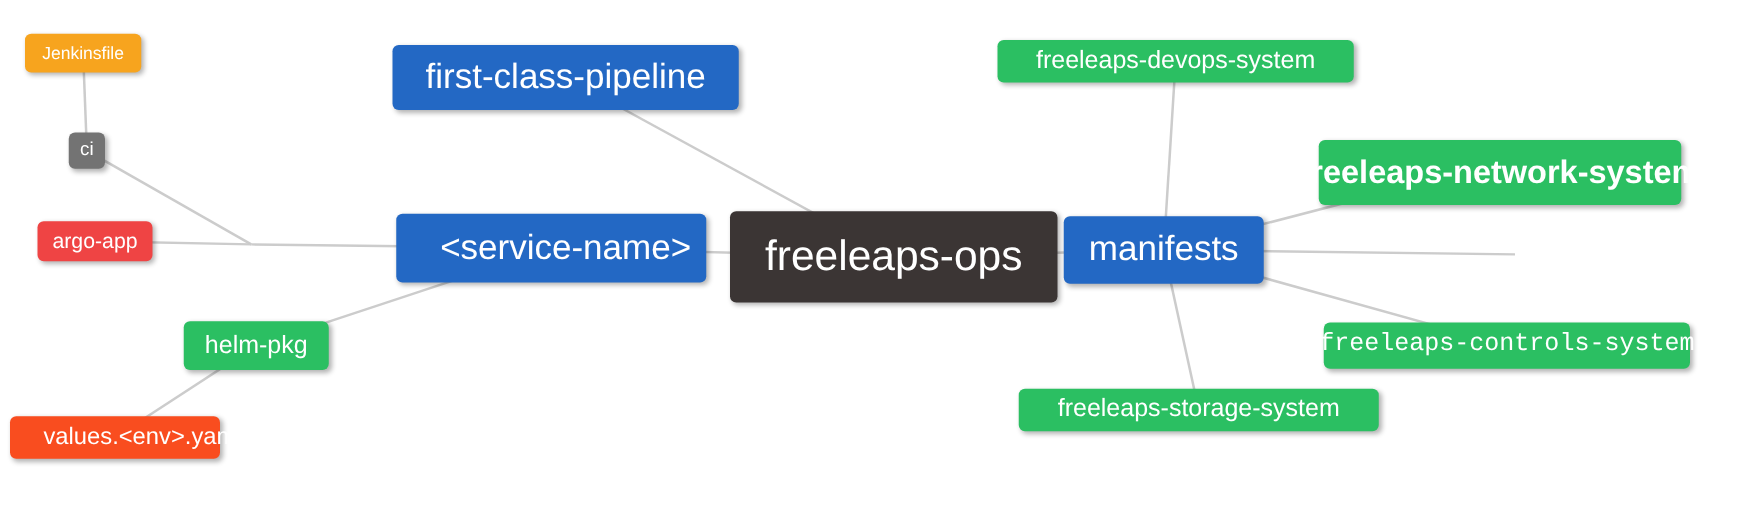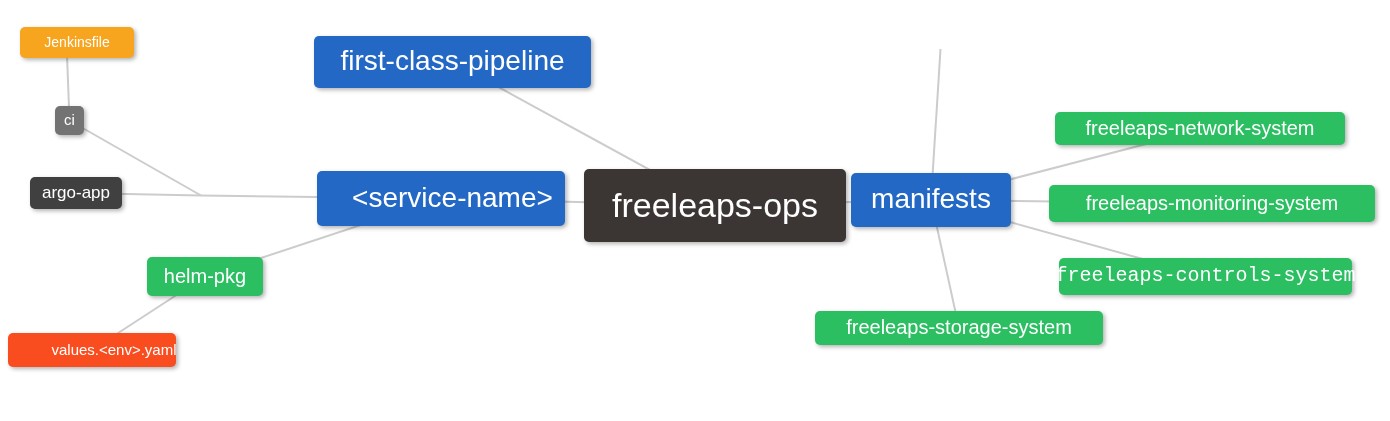--- a/index.html
+++ b/index.html
@@ -53,52 +53,52 @@
       <line x1="92" y1="350" x2="205" y2="276.5" stroke="#cccccc" stroke-width="2"></line>
       <line x1="452.5" y1="62" x2="715" y2="205.5" stroke="#cccccc" stroke-width="2"></line>
       <line x1="441" y1="198.5" x2="715" y2="205.5" stroke="#cccccc" stroke-width="2"></line>
       <line x1="715" y1="205.5" x2="931" y2="200" stroke="#cccccc" stroke-width="2"></line>
       <line x1="931" y1="200" x2="940.5" y2="49" stroke="#cccccc" stroke-width="2"></line>
       <line x1="931" y1="200" x2="1200" y2="130" stroke="#cccccc" stroke-width="2"></line>
       <line x1="931" y1="200" x2="1212" y2="203.5" stroke="#cccccc" stroke-width="2"></line>
       <line x1="931" y1="200" x2="1205.5" y2="276.5" stroke="#cccccc" stroke-width="2"></line>
       <line x1="931" y1="200" x2="959" y2="328" stroke="#cccccc" stroke-width="2"></line>
     </svg>
-    <div class="node" style="left: 20px; top: 27px; width: 114px; height: 31px; background: rgb(247, 164, 30); color: rgb(255, 255, 255); font-size: 14px;">
+    <div class="node" style="left: 20px; top: 27px; width: 93px; height: 31px; background: rgb(247, 164, 30); color: rgb(255, 255, 255); font-size: 14px;">
       <span>Jenkinsfile</span>
     </div>
     <div class="node" style="left: 55px; top: 106px; width: 29px; height: 29px; background: #737373; color: rgb(255, 255, 255); font-size: 15px;">
       <span>ci</span>
     </div>
-    <div class="node" style="left: 30px; top: 177px; width: 92px; height: 32px; background: #404040; color: rgb(255, 255, 255); font-size: 17px;">
+    <div class="node" style="left: 30px; top: 177px; width: 92px; height: 32px; background: #ef4444; color: rgb(255, 255, 255); font-size: 17px;">
       <span>argo-app</span>
     </div>
     <div class="node" style="left: 147px; top: 257px; width: 116px; height: 39px; background: rgb(43, 191, 98); color: rgb(255, 255, 255); font-size: 20px;">
       <span>helm-pkg</span>
     </div>
-    <div class="node" style="left: 8px; top: 333px; width: 168px; height: 34px; background: rgb(249, 77, 31); color: rgb(255, 255, 255); font-size: 15px; padding-left: 44px;">
+    <div class="node" style="left: 8px; top: 333px; width: 168px; height: 34px; background: rgb(249, 77, 31); color: rgb(255, 255, 255); font-size: 19px; padding-left: 44px;">
       <span>values.&lt;env&gt;.yaml</span>
     </div>
     <div class="node" style="left: 314px; top: 36px; width: 277px; height: 52px; background: rgb(35, 104, 196); color: rgb(255, 255, 255); font-size: 28px;">
       <span>first-class-pipeline</span>
     </div>
     <div class="node" style="left: 317px; top: 171px; width: 248px; height: 55px; background: rgb(35, 104, 196); color: rgb(255, 255, 255); font-size: 28px; padding-left: 23px;">
       <span>&lt;service-name&gt;</span>
     </div>
     <div class="node" style="left: 584px; top: 169px; width: 262px; height: 73px; background: rgb(59, 53, 52); color: rgb(255, 255, 255); font-size: 34px;">
       <span>freeleaps-ops</span>
     </div>
     <div class="node" style="left: 851px; top: 173px; width: 160px; height: 54px; background: rgb(35, 104, 196); color: rgb(255, 255, 255); font-size: 28px;">
       <span>manifests</span>
     </div>
-    <div class="node" style="left: 1055px; top: 112px; width: 290px; height: 33px; background: rgb(43, 191, 98); color: rgb(255, 255, 255); font-size: 20px;">
+    <div class="node" style="left: 798px; top: 32px; width: 285px; height: 34px; background: rgb(43, 191, 98); color: rgb(255, 255, 255); font-size: 20px;">
+      <span>freeleaps-devops-system</span>
+    </div>
+    <div class="node" style="left: 1055px; top: 112px; width: 290px; height: 52px; background: rgb(43, 191, 98); color: rgb(255, 255, 255); font-size: 26px; font-weight: bold;">
       <span>freeleaps-network-system</span>
-    </div>
-    <div class="node" style="left: 1049px; top: 185px; width: 326px; height: 37px; background: rgb(43, 191, 98); color: rgb(255, 255, 255); font-size: 20px;">
-      <span>freeleaps-monitoring-system</span>
     </div>
     <div class="node" style="left: 1059px; top: 258px; width: 293px; height: 37px; background: rgb(43, 191, 98); color: rgb(255, 255, 255); font-size: 20px; font-family: Liberation Mono, monospace;">
       <span>freeleaps-controls-system</span>
     </div>
     <div class="node" style="left: 815px; top: 311px; width: 288px; height: 34px; background: rgb(43, 191, 98); color: rgb(255, 255, 255); font-size: 20px;">
       <span>freeleaps-storage-system</span>
     </div>
   </div>
 
 </body></html>

